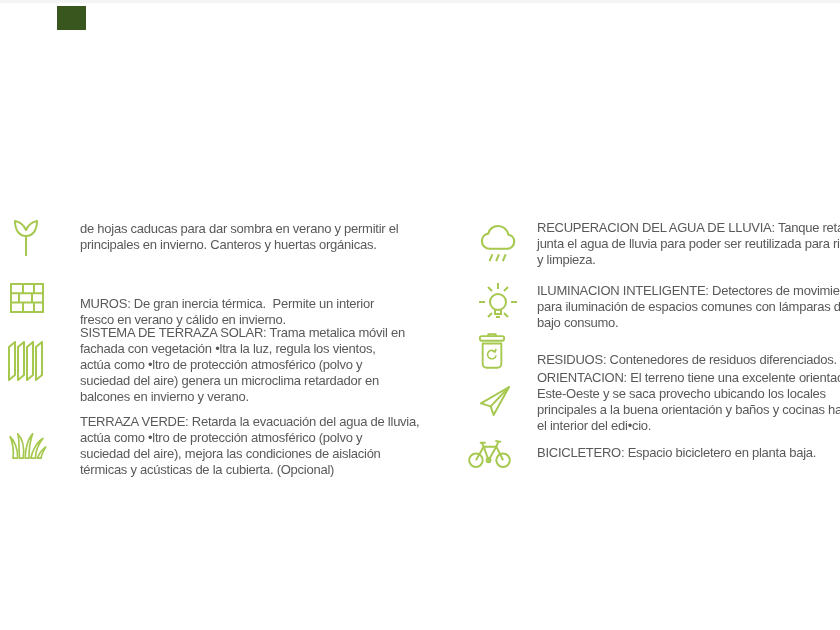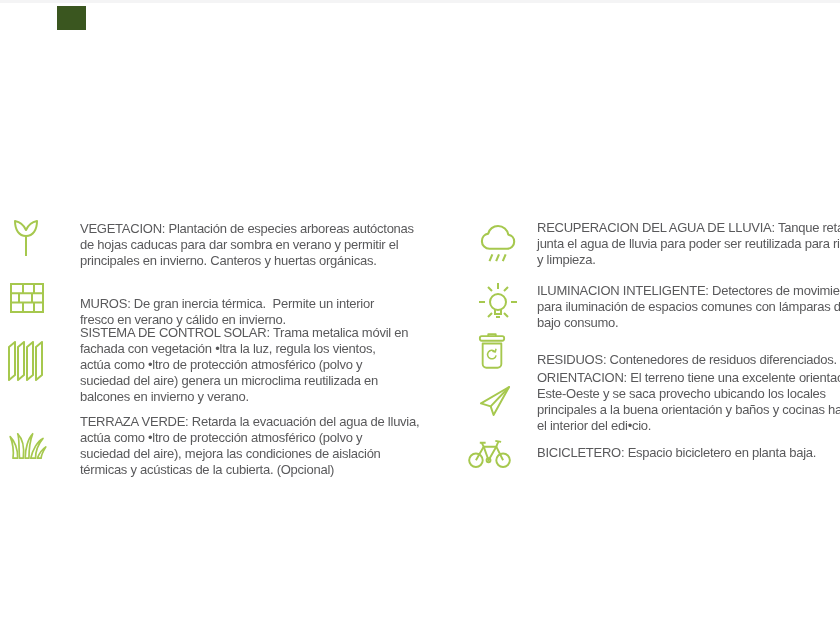--- a/index.html
+++ b/index.html
@@ -100,33 +100,32 @@
     <circle cx="37" cy="24" r="7"></circle>
     <path d="M9 24 L17 10 L30 10 L37 24"></path>
     <path d="M17 10 L22 24 L30 10"></path>
     <path d="M13 6 L19 6 M17 10 L15 6"></path>
     <path d="M30 10 L32 5 M29 4 L35 5"></path>
     <circle cx="22" cy="24" r="2"></circle>
   </svg>
 </div>
 
 <div class="txt" style="left:80px;top:221px">
-  <div class="line">VEGETACION: Plantación de especies arboreas autóctonas</div>
   <div class="line">de hojas caducas para dar sombra en verano y permitir el</div>
   <div class="line">principales en invierno. Canteros y huertas orgánicas.</div>
 </div>
 <div class="txt" style="left:80px;top:296px">
   <div class="line">MUROS: De gran inercia térmica.  Permite un interior</div>
   <div class="line">fresco en verano y cálido en invierno.</div>
 </div>
 <div class="txt" style="left:80px;top:325px">
-  <div class="line">SISTEMA DE CONTROL SOLAR: Trama metalica móvil en</div>
+  <div class="line">SISTEMA DE TERRAZA SOLAR: Trama metalica móvil en</div>
   <div class="line">fachada con vegetación •ltra la luz, regula los vientos,</div>
   <div class="line">actúa como •ltro de protección atmosférico (polvo y</div>
-  <div class="line">suciedad del aire) genera un microclima reutilizada en</div>
+  <div class="line">suciedad del aire) genera un microclima retardador en</div>
   <div class="line">balcones en invierno y verano.</div>
 </div>
 <div class="txt" style="left:80px;top:414px">
   <div class="line">TERRAZA VERDE: Retarda la evacuación del agua de lluvia,</div>
   <div class="line">actúa como •ltro de protección atmosférico (polvo y</div>
   <div class="line">suciedad del aire), mejora las condiciones de aislación</div>
   <div class="line">térmicas y acústicas de la cubierta. (Opcional)</div>
 </div>
 
 <div class="txt" style="left:537px;top:220px">

